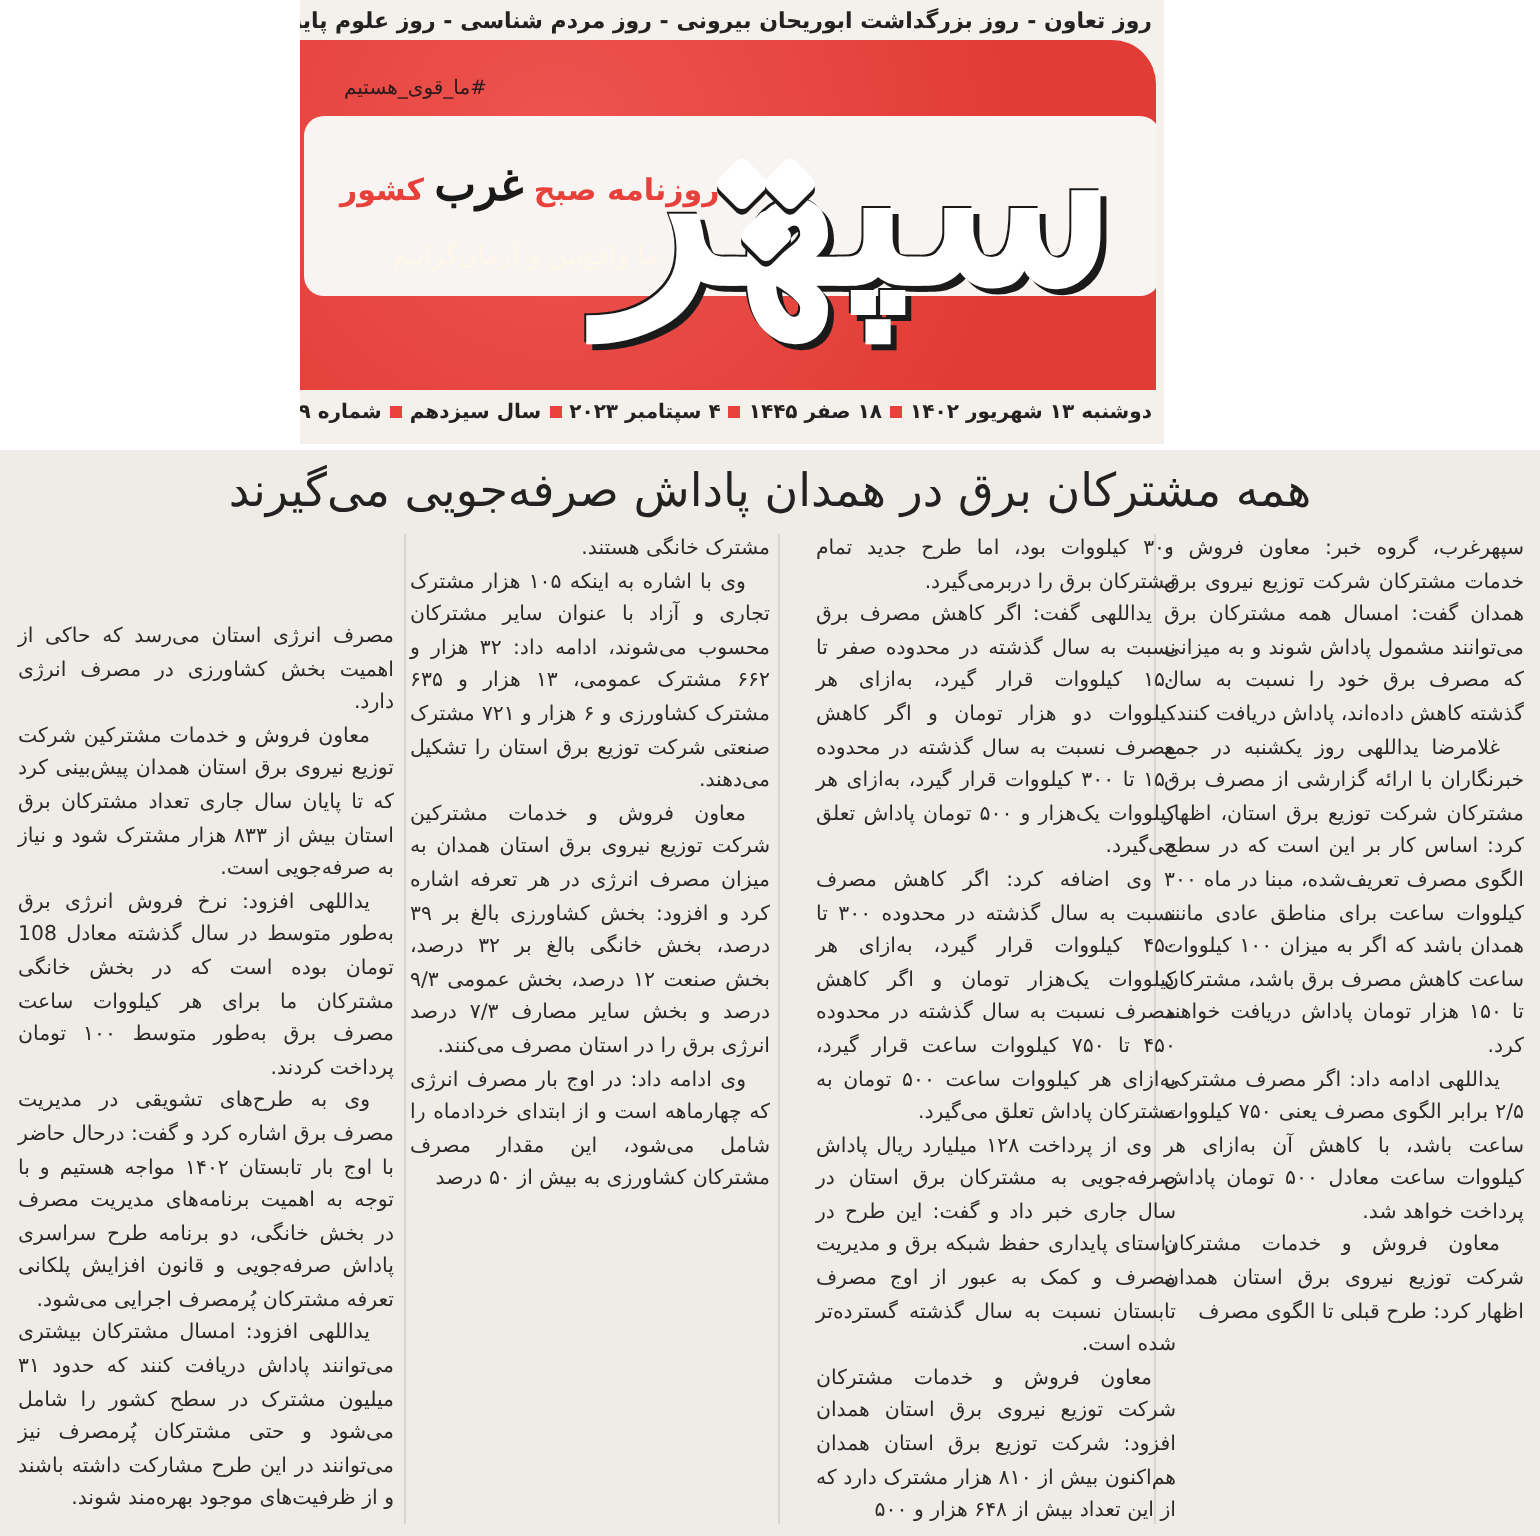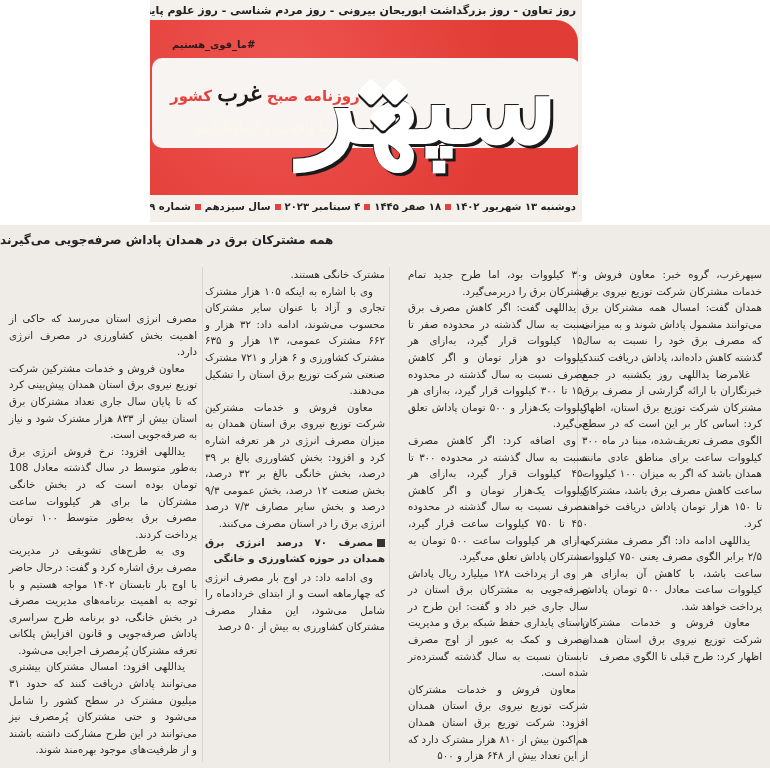--- a/index.html
+++ b/index.html
@@ -19,21 +19,21 @@
   }
   .redbox {
     position:absolute; left:0; right:4px; top:20px; height:175px;
     background:#e8403a;
     background-image:radial-gradient(circle at 30% 30%, #ee5450 0, #e23c36 70%);
     border-radius:0 22px 0 0;
     overflow:hidden;
   }
   .hashtag {
     position:absolute; left:22px; top:19px; direction:rtl;
-    font-size:10px; font-weight:bold; color:#2a1a1a;
+    font-size:10px; font-weight:normal; color:#2a1a1a;
   }
   .whitebar {
     position:absolute; left:2px; right:-2px; top:38px; height:90px;
     background:#f7f4f1; border-radius:10px;
   }
   .paper-name {
     position:absolute; left:20px; top:60px; direction:rtl;
     font-size:15px; font-weight:bold; color:#e8403a; white-space:nowrap;
   }
   .paper-name .gharb { color:#1a1a1a; font-size:22px; font-family:"DejaVu Serif", serif;text-align:right; }
@@ -57,22 +57,22 @@
     font-size:10px; font-weight:bold; color:#222; white-space:nowrap; overflow:hidden;
     padding-right:6px;
   }
   .dateline .sq { display:inline-block; width:6px; height:6px; background:#e8403a; margin:0 4px; vertical-align:middle; }
 
   .article {
     position:absolute; left:0; top:225px; width:770px; height:543px;
     background:#efece8;
   }
   .headline {
-    position:absolute; left:0; right:0; top:8px; text-align:left; direction:rtl;
-    font-size:12px; font-weight:bold; color:#222;
+    position:absolute; left:0; right:0; top:8px; text-align:center; direction:rtl;
+    font-size:23px; font-weight:normal; color:#222;
   }
   .col {
     position:absolute; top:42px; width:180px; height:500px; direction:rtl;
     text-align:justify; font-size:10.2px; line-height:16.6px; color:#2a2a2a;
   }
   .col p { margin:0; text-indent:12px; }
   .col p.first { text-indent:0; }
   .col .subhead { font-weight:bold; margin:2px 0; }
   .col .subhead .bullet { display:inline-block; width:8px; height:8px; background:#333; margin-left:4px; vertical-align:middle; }
   .col1 { right:8px; }
@@ -124,23 +124,20 @@
     <p>وی اضافه کرد: اگر کاهش مصرف نسبت به سال گذشته در محدوده ۳۰۰ تا ۴۵۰ کیلووات قرار گیرد، به‌ازای هر کیلووات یک‌هزار تومان و اگر کاهش مصرف نسبت به سال گذشته در محدوده ۴۵۰ تا ۷۵۰ کیلووات ساعت قرار گیرد، به‌ازای هر کیلووات ساعت ۵۰۰ تومان به مشترکان پاداش تعلق می‌گیرد.</p>
     <p>وی از پرداخت ۱۲۸ میلیارد ریال پاداش صرفه‌جویی به مشترکان برق استان در سال جاری خبر داد و گفت: این طرح در راستای پایداری حفظ شبکه برق و مدیریت مصرف و کمک به عبور از اوج مصرف تابستان نسبت به سال گذشته گسترده‌تر شده است.</p>
     <p>معاون فروش و خدمات مشترکان شرکت توزیع نیروی برق استان همدان افزود: شرکت توزیع برق استان همدان هم‌اکنون بیش از ۸۱۰ هزار مشترک دارد که از این تعداد بیش از ۶۴۸ هزار و ۵۰۰</p>
   </div>
   <div class="gutter" style="right:380px;"></div>
 
   <div class="col col3">
     <p class="first">مشترک خانگی هستند.</p>
     <p>وی با اشاره به اینکه ۱۰۵ هزار مشترک تجاری و آزاد با عنوان سایر مشترکان محسوب می‌شوند، ادامه داد: ۳۲ هزار و ۶۶۲ مشترک عمومی، ۱۳ هزار و ۶۳۵ مشترک کشاورزی و ۶ هزار و ۷۲۱ مشترک صنعتی شرکت توزیع برق استان را تشکیل می‌دهند.</p>
     <p>معاون فروش و خدمات مشترکین شرکت توزیع نیروی برق استان همدان به میزان مصرف انرژی در هر تعرفه اشاره کرد و افزود: بخش کشاورزی بالغ بر ۳۹ درصد، بخش خانگی بالغ بر ۳۲ درصد، بخش صنعت ۱۲ درصد، بخش عمومی ۹/۳ درصد و بخش سایر مصارف ۷/۳ درصد انرژی برق را در استان مصرف می‌کنند.</p>
-    <div class="subhead">
-      <span class="bullet"></span><span>مصرف ۷۰ درصد انرژی برق همدان در حوزه کشاورزی و خانگی</span>
-    </div>
     <p>وی ادامه داد: در اوج بار مصرف انرژی که چهارماهه است و از ابتدای خردادماه را شامل می‌شود، این مقدار مصرف مشترکان کشاورزی به بیش از ۵۰ درصد</p>
   </div>
   <div class="gutter" style="right:567px;"></div>
 
   <div class="col col4">
     <p class="first">مصرف انرژی استان می‌رسد که حاکی از اهمیت بخش کشاورزی در مصرف انرژی دارد.</p>
     <p>معاون فروش و خدمات مشترکین شرکت توزیع نیروی برق استان همدان پیش‌بینی کرد که تا پایان سال جاری تعداد مشترکان برق استان بیش از ۸۳۳ هزار مشترک شود و نیاز به صرفه‌جویی است.</p>
     <p>یداللهی افزود: نرخ فروش انرژی برق به‌طور متوسط در سال گذشته معادل 108 تومان بوده است که در بخش خانگی مشترکان ما برای هر کیلووات ساعت مصرف برق به‌طور متوسط ۱۰۰ تومان پرداخت کردند.</p>
     <p>وی به طرح‌های تشویقی در مدیریت مصرف برق اشاره کرد و گفت: درحال حاضر با اوج بار تابستان ۱۴۰۲ مواجه هستیم و با توجه به اهمیت برنامه‌های مدیریت مصرف در بخش خانگی، دو برنامه طرح سراسری پاداش صرفه‌جویی و قانون افزایش پلکانی تعرفه مشترکان پُرمصرف اجرایی می‌شود.</p>
     <p>یداللهی افزود: امسال مشترکان بیشتری می‌توانند پاداش دریافت کنند که حدود ۳۱ میلیون مشترک در سطح کشور را شامل می‌شود و حتی مشترکان پُرمصرف نیز می‌توانند در این طرح مشارکت داشته باشند و از ظرفیت‌های موجود بهره‌مند شوند.</p>

